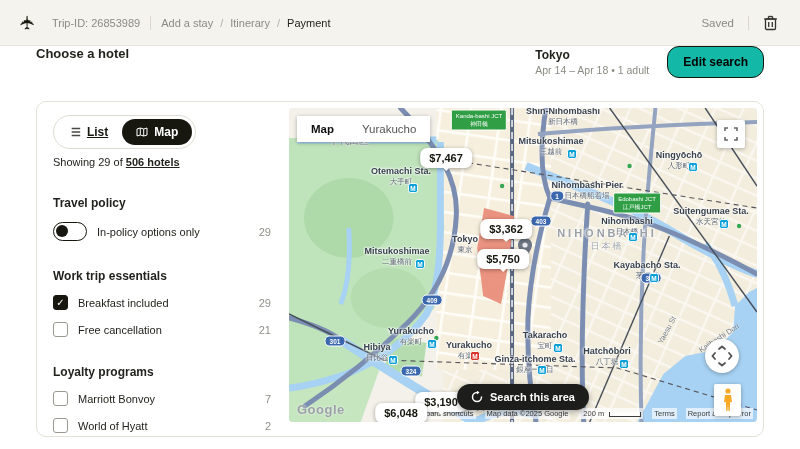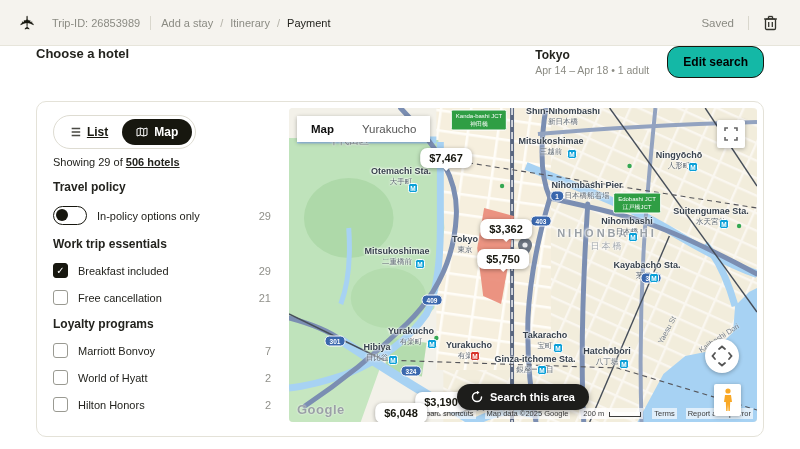--- a/index.html
+++ b/index.html
@@ -42,21 +42,21 @@
     border-radius:22px; padding:3px; }
   .seg-btn { display:flex; align-items:center; gap:6px; padding:6px 14px; border-radius:18px;
     font-size:12px; font-weight:bold; cursor:pointer; color:#17170f; }
   .seg-btn.active { background:#17170f; color:#fff; }
   .seg-btn .u { text-decoration:underline; }
   .list-glyph { font-size:11px; color:#4a4a44; }
 
   .showing { margin-top:7px; font-size:11px; color:#23231e; }
   .showing a { color:#23231e; font-weight:bold; text-decoration:underline; cursor:pointer; }
 
-  .f-head { margin-top:12px; font-size:12px; font-weight:bold; }
+  .f-head { margin-top:28px; font-size:12px; font-weight:bold; }
   .f-row { display:flex; align-items:center; gap:10px; margin-top:12px; cursor:pointer; }
   .f-label { flex:1; font-size:11px; }
   .f-count { font-size:11px; color:#90908a; }
   .cb { width:15px; height:15px; border:1.5px solid #9a9a92; border-radius:3px; background:#fff;
     display:flex; align-items:center; justify-content:center; flex:0 0 auto; }
   .cb.checked { background:#17170f; border-color:#17170f; color:#fff; font-size:10px; }
   .cb.checked::after { content:"✓"; }
   .switch { width:34px; height:19px; border:1.5px solid #17170f; border-radius:10px;
     position:relative; background:#fff; flex:0 0 auto; cursor:pointer; }
   .knob { position:absolute; left:1.5px; top:1.5px; width:12.5px; height:12.5px;

